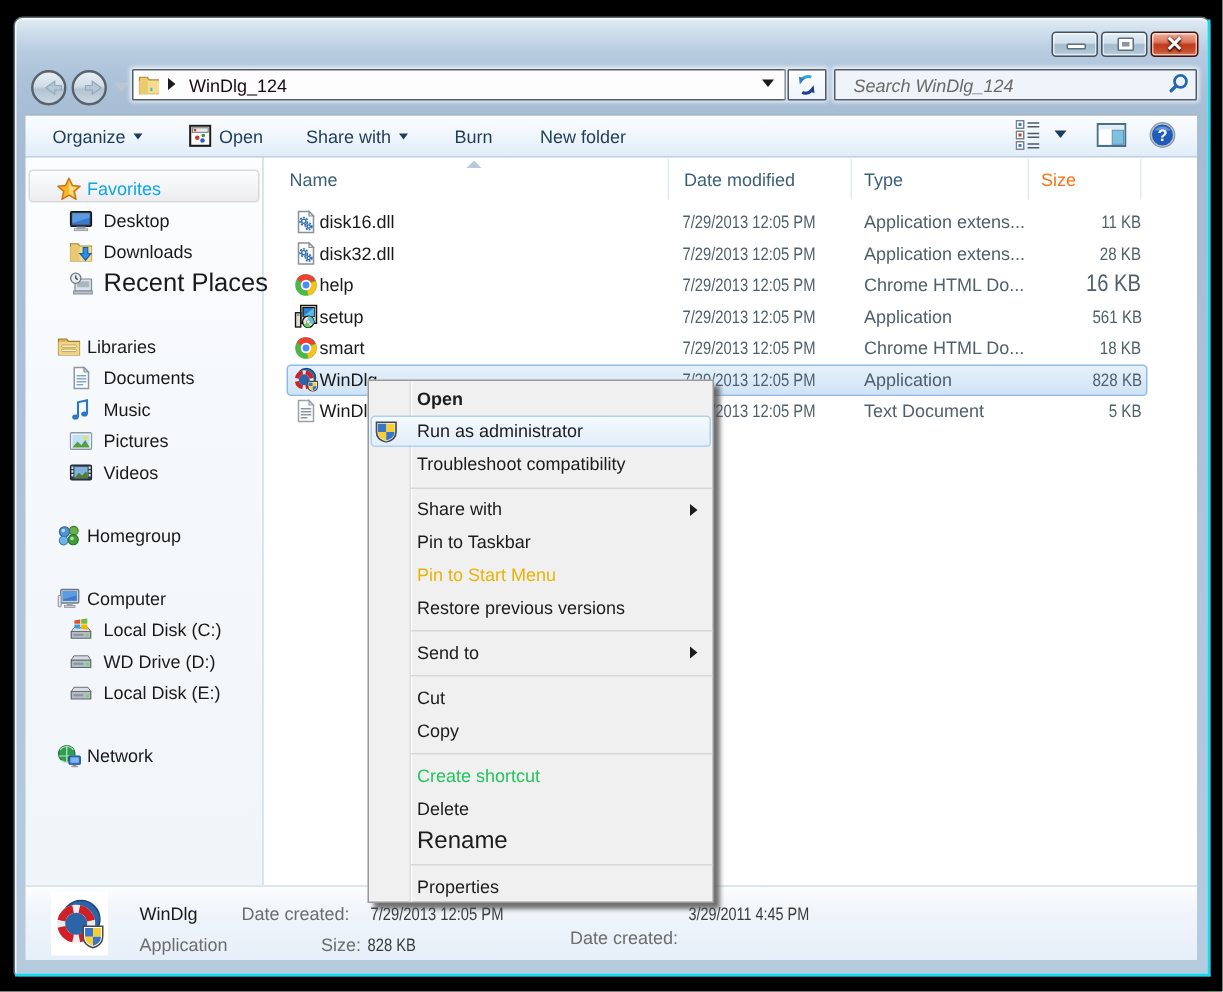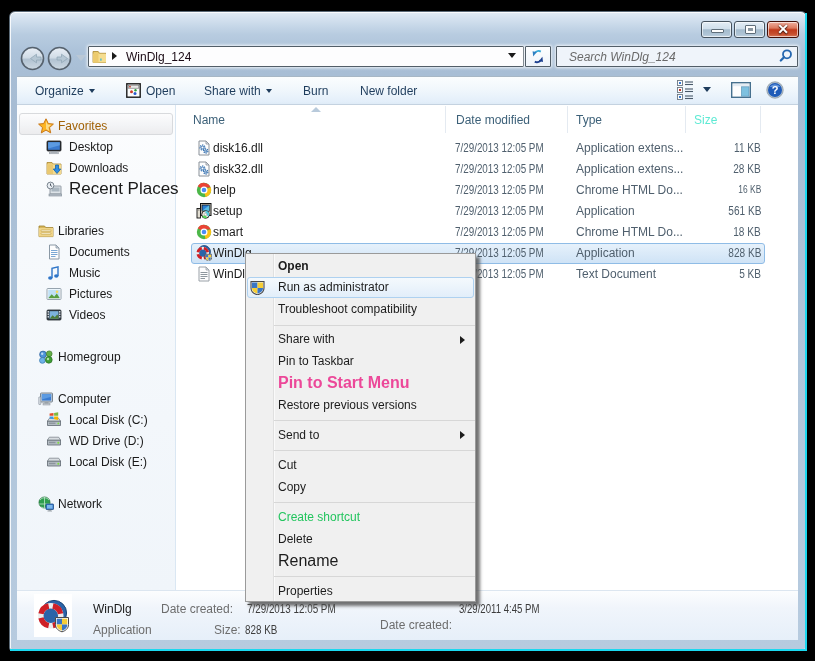--- a/index.html
+++ b/index.html
@@ -112,21 +112,21 @@
     <text x="9" y="13" font-family="Liberation Sans" font-size="11" font-weight="bold" fill="#fff" text-anchor="middle">?</text>
   </svg>
 <div style="position:absolute;left:17px;top:105px;width:158px;height:485px;background:linear-gradient(180deg,#fcfdfe 0%,#f6f9fc 30%,#f0f5fa 100%);"></div>
 <div style="position:absolute;left:175px;top:105px;width:1px;height:485px;background:#dae7f3;"></div>
 <div style="position:absolute;left:176px;top:105px;width:622px;height:485px;background:#fff;"></div>
 <div style="position:absolute;left:19px;top:113px;width:154px;height:22px;border-radius:3px;border:1px solid #d8dadd;background:linear-gradient(180deg,#fcfcfd 0%,#f3f4f6 55%,#ececee 100%);"></div>
 <svg style="position:absolute;left:38px;top:118px;" width="16" height="16" viewBox="0 0 16 16">
     <path d="M8 0.8 L10.3 5.6 L15.4 6.1 L11.5 9.6 L12.7 14.9 L8 12.1 L3.3 14.9 L4.5 9.6 L0.6 6.1 L5.7 5.6 Z" fill="#fcb525" stroke="#c97716" stroke-width="1" stroke-linejoin="round"></path>
     <path d="M8 2.8 L9.6 6.4 L13.2 6.8 L10.4 9.3 L11.2 13 L8 11 Z" fill="#fde39a" opacity="0.85"></path>
   </svg>
-<div style="position:absolute;left:58px;top:119px;color:#a16207;font-size:12px;font-weight:normal;white-space:nowrap;">Favorites</div>
+<div style="position:absolute;left:58px;top:119px;color:#0ea5e9;font-size:12px;font-weight:normal;white-space:nowrap;">Favorites</div>
 <svg style="position:absolute;left:46px;top:139px;" width="16" height="16" viewBox="0 0 16 16">
     <rect x="1" y="2" width="14" height="10" rx="1" fill="#2f3338" stroke="#17191c" stroke-width="0.8"></rect>
     <rect x="2.2" y="3.2" width="11.6" height="7.6" fill="#3a7bd0"></rect>
     <path d="M2.2 3.2 h11.6 v3 l-11.6 3.4 z" fill="#5c9be2"></path>
     <rect x="5" y="12" width="6" height="1.5" fill="#9aa1a8"></rect>
     <rect x="3.5" y="13.5" width="9" height="1.3" fill="#c6ccd2" stroke="#8a9199" stroke-width="0.5"></rect>
   </svg>
 <div style="position:absolute;left:69px;top:140px;color:#1a1a1a;font-size:12px;font-weight:normal;white-space:nowrap;">Desktop</div>
 <svg style="position:absolute;left:46px;top:160px;" width="16" height="16" viewBox="0 0 16 16">
     <path d="M1 2.5 h5 l1.2 1.5 H15 v10 H1 z" fill="#e9c871" stroke="#a8862e" stroke-width="0.8"></path>
@@ -238,21 +238,21 @@
     <path d="M2 4 a5.5 5.5 0 0 1 9 0 M1.2 8 h10.6 M3 11 a5.5 5.5 0 0 0 7 0 M6.5 1 v11" stroke="#bfe4cb" stroke-width="0.8" fill="none"></path>
     <rect x="8" y="8" width="7.5" height="5.5" rx="0.6" fill="#3a7bd0" stroke="#1d4e86" stroke-width="0.8"></rect>
     <rect x="9" y="9" width="5.5" height="3.5" fill="#7db8ec"></rect>
     <rect x="10.5" y="13.5" width="2.5" height="1" fill="#5f6871"></rect>
     <rect x="9.5" y="14.5" width="4.5" height="1" fill="#9aa1a8"></rect>
   </svg>
 <div style="position:absolute;left:58px;top:497px;color:#1a1a1a;font-size:12px;font-weight:normal;white-space:nowrap;">Network</div>
 <div style="position:absolute;left:193px;top:113px;color:#3c6078;font-size:12px;font-weight:normal;white-space:nowrap;">Name</div>
 <div style="position:absolute;left:456px;top:113px;color:#3c6078;font-size:12px;font-weight:normal;white-space:nowrap;">Date modified</div>
 <div style="position:absolute;left:576px;top:113px;color:#3c6078;font-size:12px;font-weight:normal;white-space:nowrap;">Type</div>
-<div style="position:absolute;left:694px;top:113px;color:#5eead4;font-size:12px;font-weight:normal;white-space:nowrap;">Size</div>
+<div style="position:absolute;left:694px;top:113px;color:#f97316;font-size:12px;font-weight:normal;white-space:nowrap;">Size</div>
 <div style="position:absolute;left:445px;top:106px;width:1px;height:27px;background:#e4eaf1;"></div>
 <div style="position:absolute;left:567px;top:106px;width:1px;height:27px;background:#e4eaf1;"></div>
 <div style="position:absolute;left:685px;top:106px;width:1px;height:27px;background:#e4eaf1;"></div>
 <div style="position:absolute;left:760px;top:106px;width:1px;height:27px;background:#e4eaf1;"></div>
 <div style="position:absolute;left:311px;top:107px;width:0;height:0;border-left:5px solid transparent;border-right:5px solid transparent;border-bottom:5px solid #b8cadb;"></div>
 <div style="position:absolute;left:191px;top:243px;width:574px;height:21px;border-radius:3px;border:1px solid #8fbce6;background:linear-gradient(180deg,#e6f1fb 0%,#cfe3f6 100%);"></div>
 <svg style="position:absolute;left:196px;top:140px;" width="16" height="16" viewBox="0 0 16 16">
     <path d="M3 1 h7 l3 3 v11 H3 z" fill="#fdfdfd" stroke="#8a9199" stroke-width="1"></path>
     <path d="M10 1 l3 3 h-3 z" fill="#e6ebf0" stroke="#8a9199" stroke-width="0.8"></path>
     <circle cx="6.5" cy="7.5" r="2.5" fill="none" stroke="#2f6cae" stroke-width="1.1" stroke-dasharray="1.3 0.9"></circle>
@@ -279,21 +279,21 @@
 <svg style="position:absolute;left:196px;top:182px;" width="16" height="16" viewBox="0 0 16 16">
     <circle cx="8" cy="8" r="7.2" fill="#4cb749"></circle>
     <path d="M8 8 L1.8 4.2 A7.2 7.2 0 0 1 14.6 5.5 L8 5.5 Z" fill="#ea4335"></path>
     <path d="M8 8 L14.6 5.3 A7.2 7.2 0 0 1 9.5 15 L8 8 Z" fill="#fbc116"></path>
     <circle cx="8" cy="8" r="3.5" fill="#fff"></circle>
     <circle cx="8" cy="8" r="2.3" fill="#4a8df8"></circle>
   </svg>
 <div style="position:absolute;left:213px;top:183px;color:#1a1a1a;font-size:12px;font-weight:normal;white-space:nowrap;">help</div>
 <div style="position:absolute;left:455px;top:183px;color:#4f5f6d;font-size:12px;font-weight:normal;white-space:nowrap;"><span style="display:inline-block;transform:scaleX(0.82);transform-origin:0 50%;">7/29/2013 12:05 PM</span></div>
 <div style="position:absolute;left:576px;top:183px;color:#4f5f6d;font-size:12px;font-weight:normal;white-space:nowrap;">Chrome HTML Do...</div>
-<div style="position:absolute;left:660px;top:183px;width:101px;text-align:right;color:#4f5f6d;font-size:10px;white-space:nowrap;"><span style="display:inline-block;transform:scaleX(0.84);transform-origin:100% 50%;">16 KB</span></div>
+<div style="position:absolute;left:660px;top:183px;width:101px;text-align:right;color:#4f5f6d;font-size:16px;white-space:nowrap;"><span style="display:inline-block;transform:scaleX(0.84);transform-origin:100% 50%;">16 KB</span></div>
 <svg style="position:absolute;left:196px;top:203px;" width="16" height="16" viewBox="0 0 16 16">
     <rect x="4.5" y="0.5" width="10.5" height="12" fill="#d8d4c8" stroke="#111" stroke-width="1"></rect>
     <rect x="6" y="2" width="7.5" height="6" fill="#2a7fd4" stroke="#111" stroke-width="0.8"></rect>
     <path d="M6 8 L13.5 2 L13.5 8 Z" fill="#6fd4e8" opacity="0.7"></path>
     <rect x="1" y="5.5" width="3.5" height="9.5" fill="#e2ded2" stroke="#111" stroke-width="0.9"></rect>
     <line x1="2" y1="7" x2="3.5" y2="7" stroke="#555" stroke-width="0.7"></line>
     <circle cx="9.5" cy="11.5" r="3.8" fill="#e8e4da" stroke="#111" stroke-width="0.9"></circle>
     <path d="M9.5 7.7 a3.8 3.8 0 0 1 3.3 5.7 l-2.2-1.3 a1.3 1.3 0 0 0 -1.1-2 z" fill="#52c8dd"></path>
     <path d="M6.4 13.4 a3.8 3.8 0 0 0 4.4 1.7 l-0.8-2.4 a1.3 1.3 0 0 1 -1.5-0.6 z" fill="#58d858"></path>
     <circle cx="9.5" cy="11.5" r="1.2" fill="#fff" stroke="#888" stroke-width="0.5"></circle>
@@ -376,21 +376,21 @@
     <path d="M2 2.5 h5.5 v5.5 h-5.5 z" fill="#3a76c4"></path>
     <path d="M7.5 2.5 h5.5 v5.5 h-5.5 z" fill="#f6ce36"></path>
     <path d="M2 8 h5.5 v5.6 c-2.8-.8-5.5-2.2-5.5-5.6 z" fill="#f6ce36"></path>
     <path d="M7.5 8 h5.5 c0 3.4-2.7 4.8-5.5 5.6 z" fill="#3a76c4"></path>
   </svg>
 <div style="position:absolute;left:278px;top:259px;color:#1c1c1c;font-size:12px;font-weight:bold;white-space:nowrap;">Open</div>
 <div style="position:absolute;left:278px;top:280px;color:#1c1c1c;font-size:12px;font-weight:normal;white-space:nowrap;">Run as administrator</div>
 <div style="position:absolute;left:278px;top:302px;color:#1c1c1c;font-size:12px;font-weight:normal;white-space:nowrap;">Troubleshoot compatibility</div>
 <div style="position:absolute;left:278px;top:332px;color:#1c1c1c;font-size:12px;font-weight:normal;white-space:nowrap;">Share with</div>
 <div style="position:absolute;left:278px;top:354px;color:#1c1c1c;font-size:12px;font-weight:normal;white-space:nowrap;">Pin to Taskbar</div>
-<div style="position:absolute;left:278px;top:376px;color:#ec4899;font-size:16px;font-weight:bold;white-space:nowrap;">Pin to Start Menu</div>
+<div style="position:absolute;left:278px;top:376px;color:#eab308;font-size:12px;font-weight:normal;white-space:nowrap;">Pin to Start Menu</div>
 <div style="position:absolute;left:278px;top:398px;color:#1c1c1c;font-size:12px;font-weight:normal;white-space:nowrap;">Restore previous versions</div>
 <div style="position:absolute;left:278px;top:428px;color:#1c1c1c;font-size:12px;font-weight:normal;white-space:nowrap;">Send to</div>
 <div style="position:absolute;left:278px;top:458px;color:#1c1c1c;font-size:12px;font-weight:normal;white-space:nowrap;">Cut</div>
 <div style="position:absolute;left:278px;top:480px;color:#1c1c1c;font-size:12px;font-weight:normal;white-space:nowrap;">Copy</div>
 <div style="position:absolute;left:278px;top:510px;color:#22c55e;font-size:12px;font-weight:normal;white-space:nowrap;">Create shortcut</div>
 <div style="position:absolute;left:278px;top:532px;color:#1c1c1c;font-size:12px;font-weight:normal;white-space:nowrap;">Delete</div>
 <div style="position:absolute;left:278px;top:554px;color:#1c1c1c;font-size:16px;font-weight:normal;white-space:nowrap;">Rename</div>
 <div style="position:absolute;left:278px;top:584px;color:#1c1c1c;font-size:12px;font-weight:normal;white-space:nowrap;">Properties</div>
 <div style="position:absolute;left:274px;top:325px;width:201px;height:1px;background:#d7d7d7;"></div>
 <div style="position:absolute;left:274px;top:420px;width:201px;height:1px;background:#d7d7d7;"></div>

